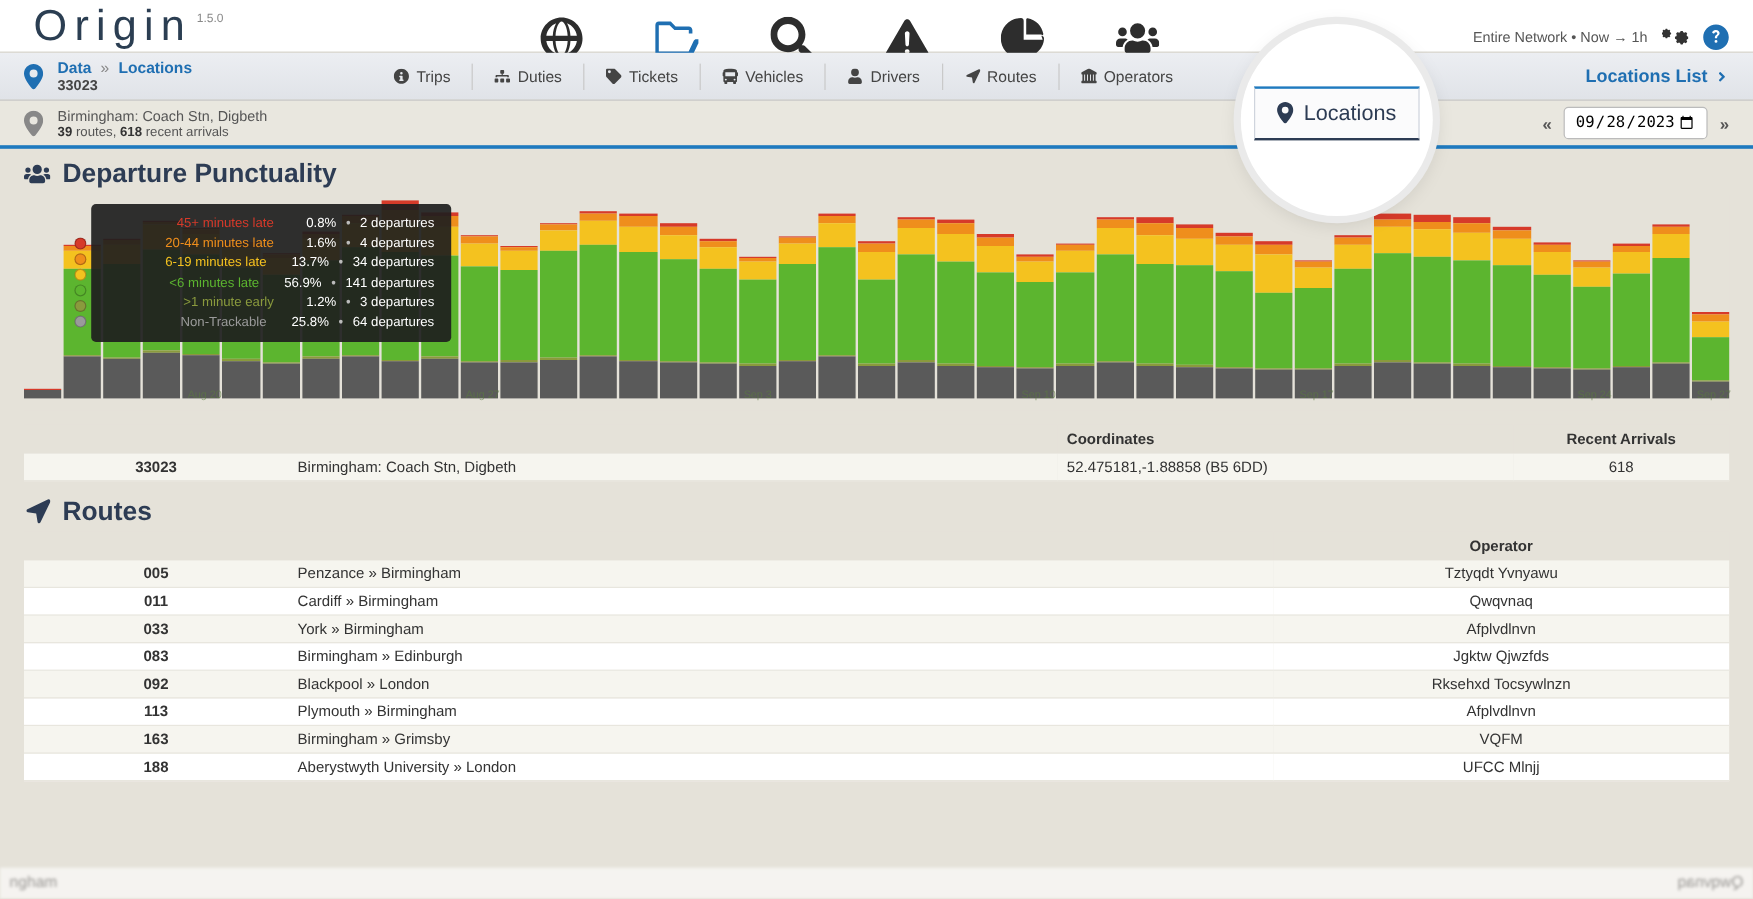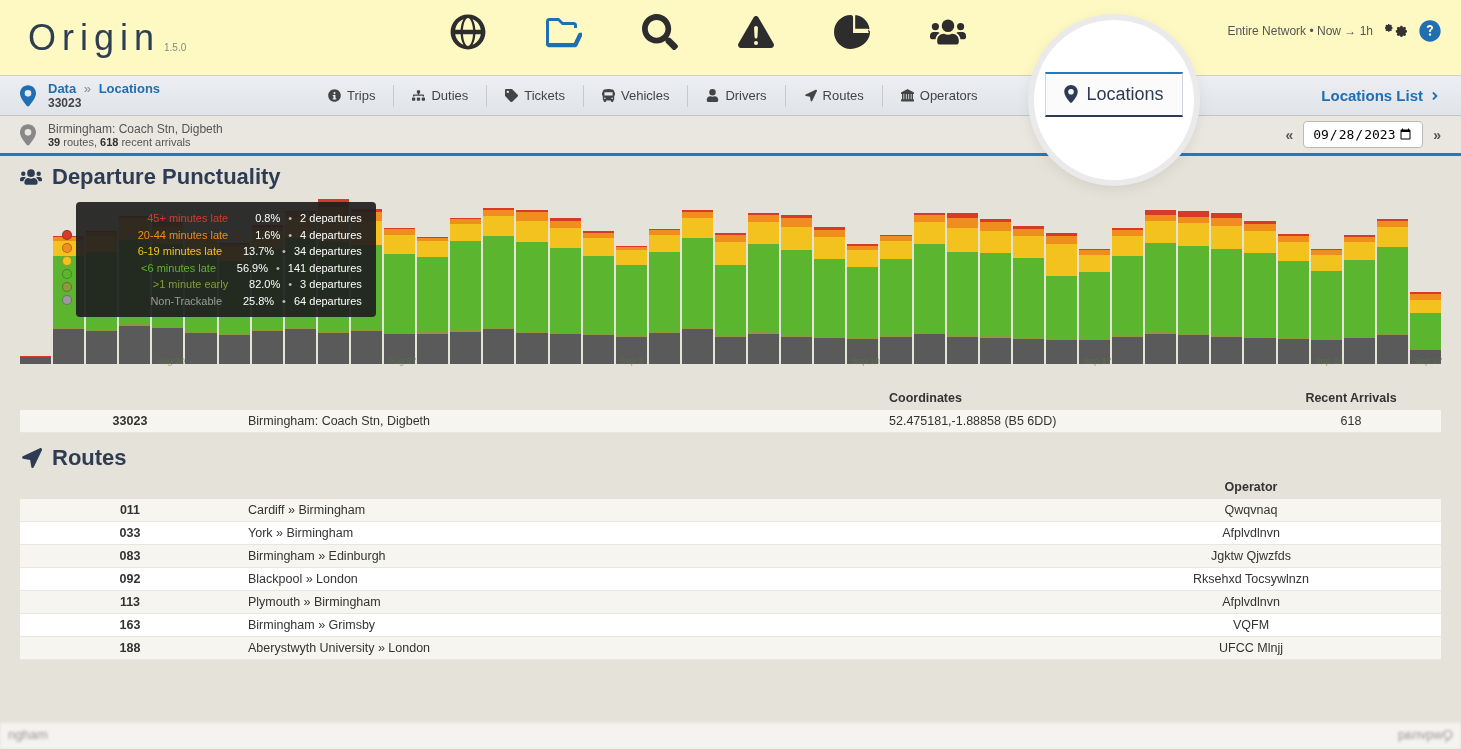--- a/index.html
+++ b/index.html
@@ -1,20 +1,20 @@
 <!DOCTYPE html>
 <html><head>
 <meta charset="utf-8">
 <style>
   * { box-sizing: border-box; margin: 0; padding: 0; }
   body { font-family: "Segoe UI", Tahoma, Verdana, sans-serif; background: #e5e2d9; color: #333; font-size: 13px; }
   .app { width: 1461px; height: 749px; position: relative; overflow: hidden; background: #e5e2d9; }
 
   
-  .topbar { height: 76px; background: #fef9c3; border-bottom: 1px solid #d0cdc2; display: flex; align-items: center; padding: 0 28px; position: relative; }
+  .topbar { height: 44px; background: #ffffff; border-bottom: 1px solid #d0cdc2; display: flex; padding: 0 28px; position: relative; }
   .logo { font-size: 36px; letter-spacing: 6px; font-weight: 300; color: #2b3e52; }
   .logo-ver { font-size: 10px; color: #888; margin-left: 4px; position: relative; top: 10px; }
   .topicons { display: flex; gap: 60px; position: absolute; left: 450px; top: 14px; }
   .topicons .ticon { width: 36px; height: 36px; color: #2d2d2d; cursor: pointer; }
   .top-right { position: absolute; right: 20px; top: 20px; display: flex; align-items: center; gap: 12px; color: #555; font-size: 12px; }
   .top-right .ticon { width: 22px; height: 22px; color: #333; cursor: pointer; }
 
   
   .navrow { height: 40px; background: linear-gradient(#eceef2, #e0e3e8); border-bottom: 1px solid #c4c4c4; display: flex; align-items: center; padding: 0 20px; position: relative; }
   .bc-icon { color: #1f6fb2; width: 16px; height: 22px; margin-right: 12px; }
@@ -240,21 +240,21 @@
             <span class="dep">34 departures</span>
           </div>
           <div class="lr">
             <span class="lab" style="color:#5cb52f">&lt;6 minutes late</span>
             <span class="pct">56.9%</span>
             <span class="bullet">•</span>
             <span class="dep">141 departures</span>
           </div>
           <div class="lr">
             <span class="lab" style="color:#8a9a3d">&gt;1 minute early</span>
-            <span class="pct">82.0%</span>
+            <span class="pct">1.2%</span>
             <span class="bullet">•</span>
             <span class="dep">3 departures</span>
           </div>
           <div class="lr">
             <span class="lab" style="color:#9a9a9a">Non-Trackable</span>
             <span class="pct">25.8%</span>
             <span class="bullet">•</span>
             <span class="dep">64 departures</span>
           </div>
         </div>
@@ -645,20 +645,25 @@
     <table>
       <thead>
           <tr>
         <th style="width:220px"></th>
         <th style="text-align:left"></th>
         <th style="width:380px">Operator</th>
       </tr>
         </thead>
       <tbody id="rtbody">
           <tr>
+            <td class="col-id">005</td>
+            <td>Penzance » Birmingham</td>
+            <td class="col-right">Tztyqdt Yvnyawu</td>
+          </tr>
+          <tr>
             <td class="col-id">011</td>
             <td>Cardiff » Birmingham</td>
             <td class="col-right">Qwqvnaq</td>
           </tr>
           <tr>
             <td class="col-id">033</td>
             <td>York » Birmingham</td>
             <td class="col-right">Afplvdlnvn</td>
           </tr>
           <tr>

